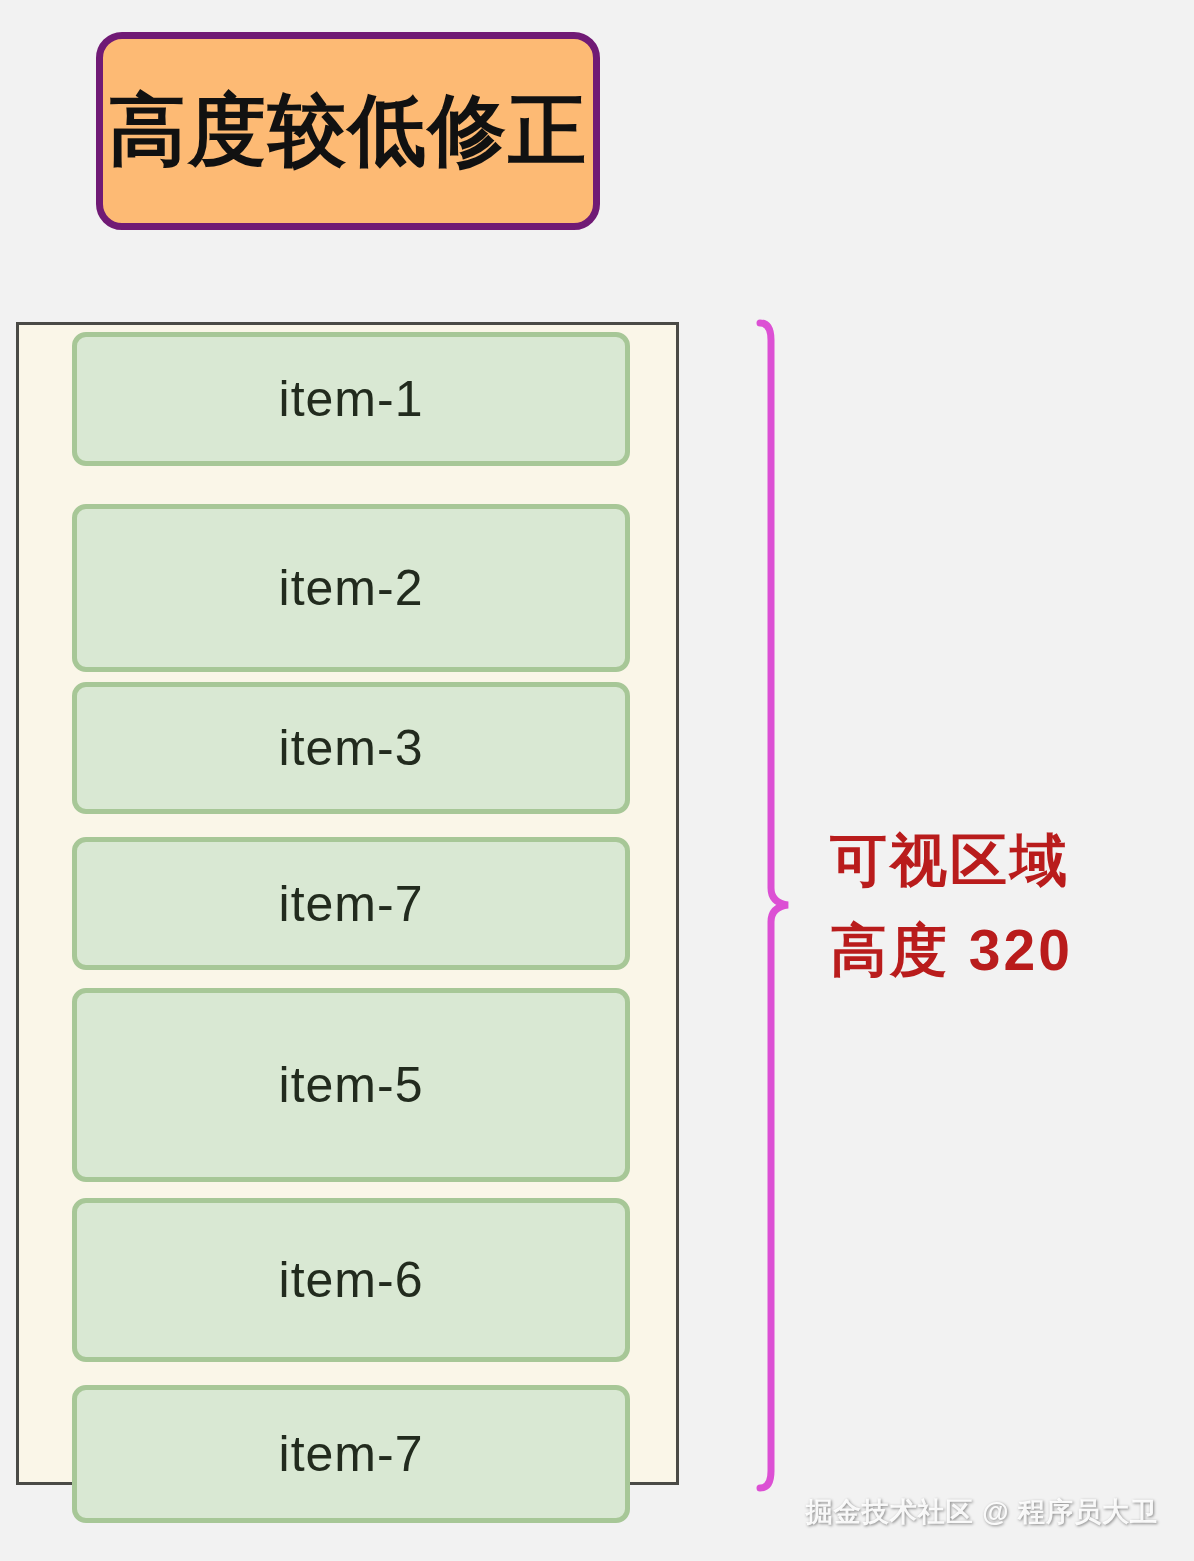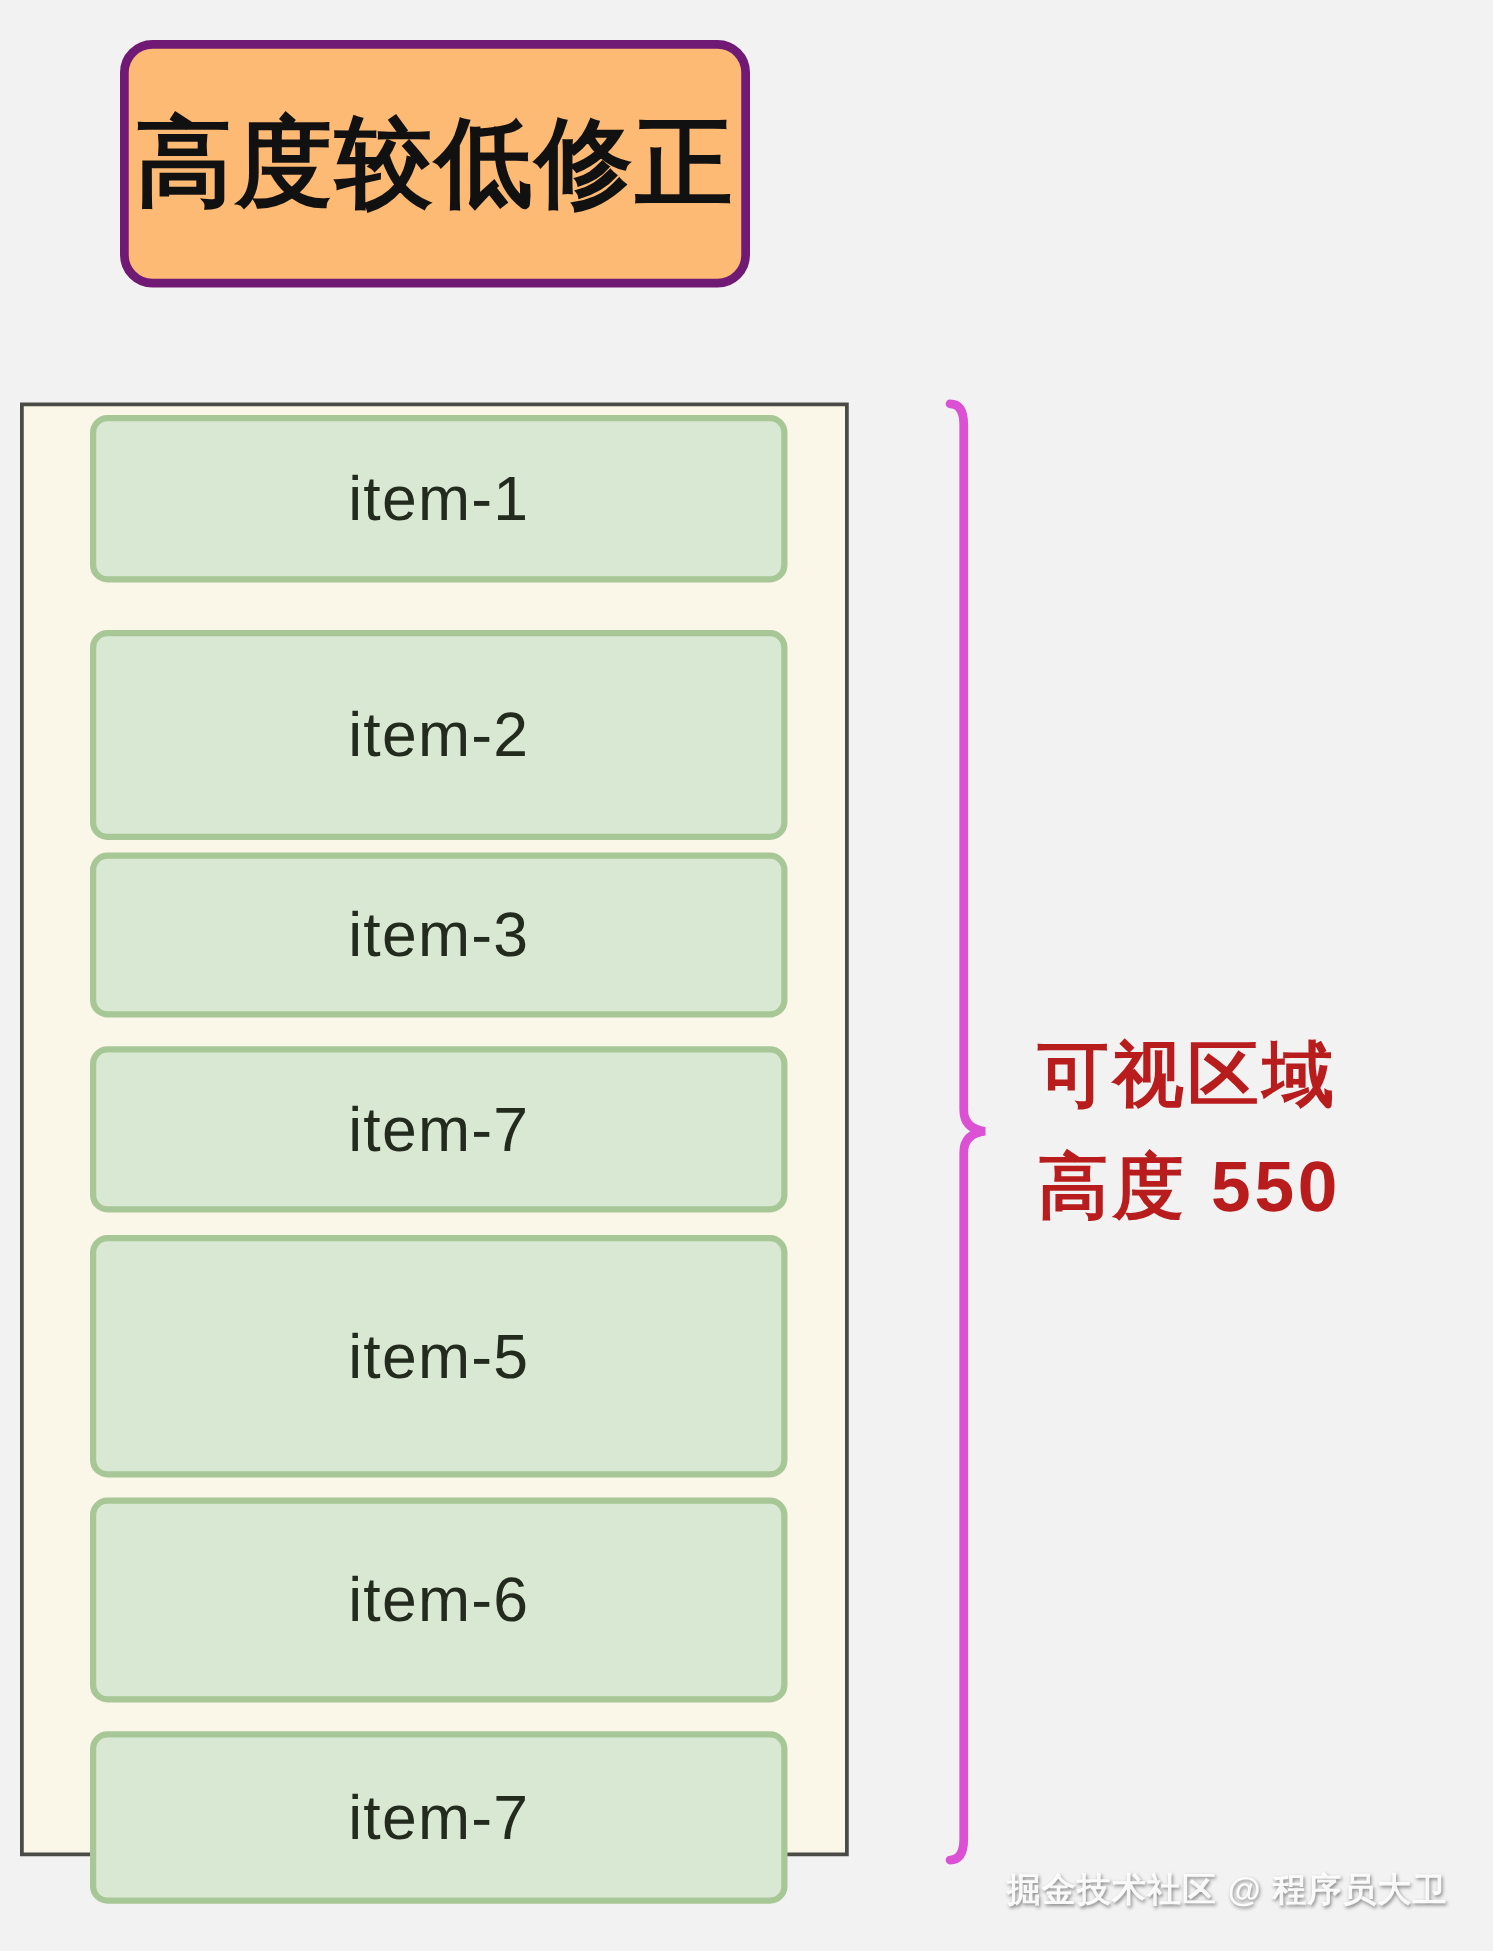--- a/index.html
+++ b/index.html
@@ -136,16 +136,16 @@
            Q 21 7, 21 24
            L 21 572
            Q 21 587, 38 589
            Q 21 591, 21 606
            L 21 1155
            Q 21 1172, 10 1172" stroke="#dc50d4" stroke-width="7" stroke-linecap="round" fill="none"></path>
 </svg>
 
 <div class="abs annotation" style="color: #b91c1c;">
   <div>可视区域</div>
-  <div>高度 550</div>
+  <div>高度 320</div>
 </div>
 
 <div class="abs watermark">掘金技术社区 @ 程序员大卫</div>
 
 </body></html>

